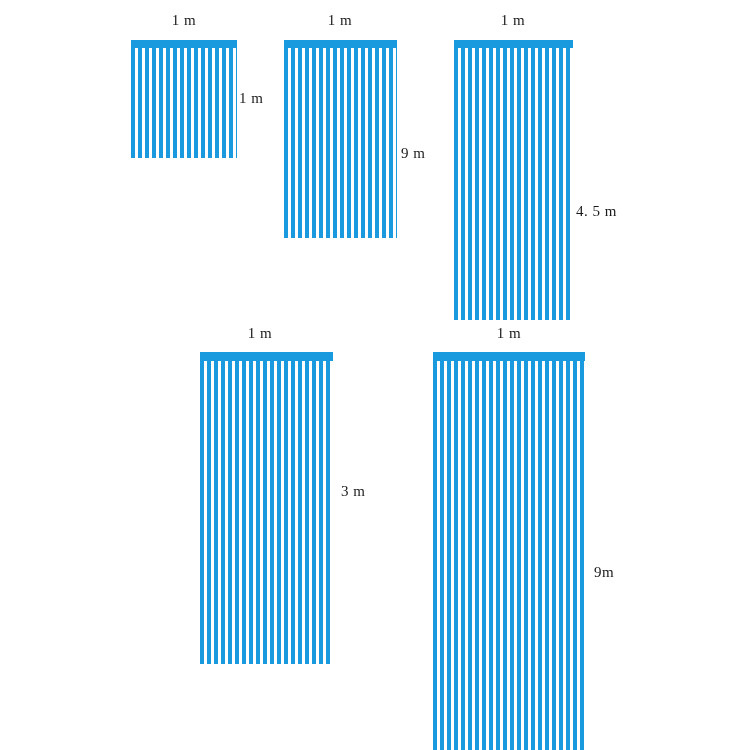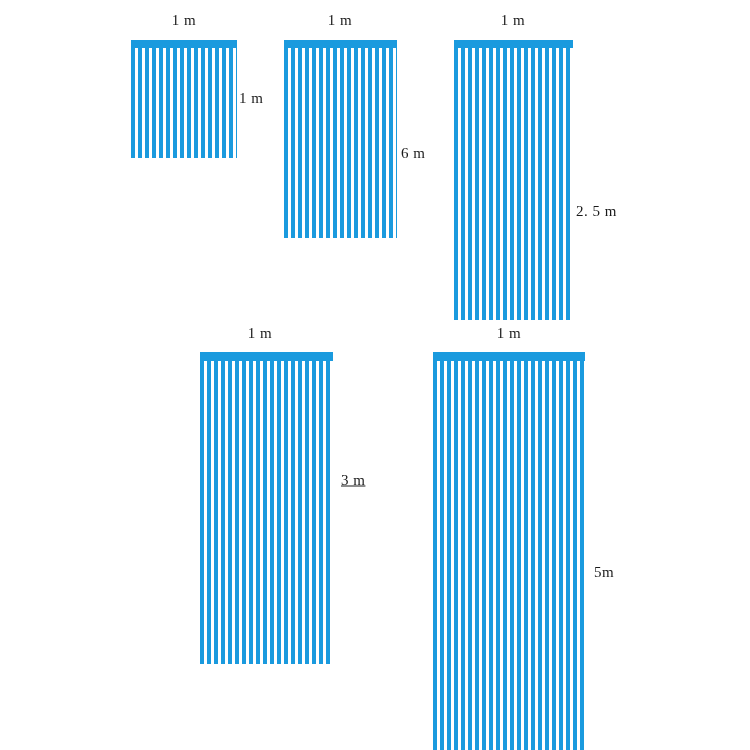--- a/index.html
+++ b/index.html
@@ -64,36 +64,36 @@
     <div class="fabric" style="top:8px; height:110px;"></div>
   </div>
   <div class="label label-top" style="left:184px; top:12px;">1 m</div>
   <div class="label label-side" style="left:239px; top:98px;">1 m</div>
 
   <div class="curtain" style="left:284px; top:40px; width:113px; height:198px;">
     <div class="rod" style="height:8px;"></div>
     <div class="fabric" style="top:8px; height:190px;"></div>
   </div>
   <div class="label label-top" style="left:340px; top:12px;">1 m</div>
-  <div class="label label-side" style="left:401px; top:153px;">6 m</div>
+  <div class="label label-side" style="left:401px; top:153px;">9 m</div>
 
   <div class="curtain" style="left:454px; top:40px; width:119px; height:280px;">
     <div class="rod" style="height:8px;"></div>
     <div class="fabric" style="top:8px; height:272px;"></div>
   </div>
   <div class="label label-top" style="left:513px; top:12px;">1 m</div>
-  <div class="label label-side" style="left:576px; top:211px;">2. 5 m</div>
+  <div class="label label-side" style="left:576px; top:211px;">4. 5 m</div>
 
   <div class="curtain" style="left:200px; top:352px; width:133px; height:312px;">
     <div class="rod" style="height:9px;"></div>
     <div class="fabric" style="top:9px; height:303px;"></div>
   </div>
   <div class="label label-top" style="left:260px; top:325px;">1 m</div>
-  <div class="label label-side" style="left:341px; top:480px;text-decoration:underline;">3 m</div>
+  <div class="label label-side" style="left:341px; top:491px;">3 m</div>
 
   <div class="curtain" style="left:433px; top:352px; width:152px; height:399px;">
     <div class="rod" style="height:9px;"></div>
     <div class="fabric" style="top:9px; height:390px;"></div>
   </div>
   <div class="label label-top" style="left:509px; top:325px;">1 m</div>
-  <div class="label label-side" style="left:594px; top:572px;">5m</div>
+  <div class="label label-side" style="left:594px; top:572px;">9m</div>
 
 </div>
 
 </body></html>

